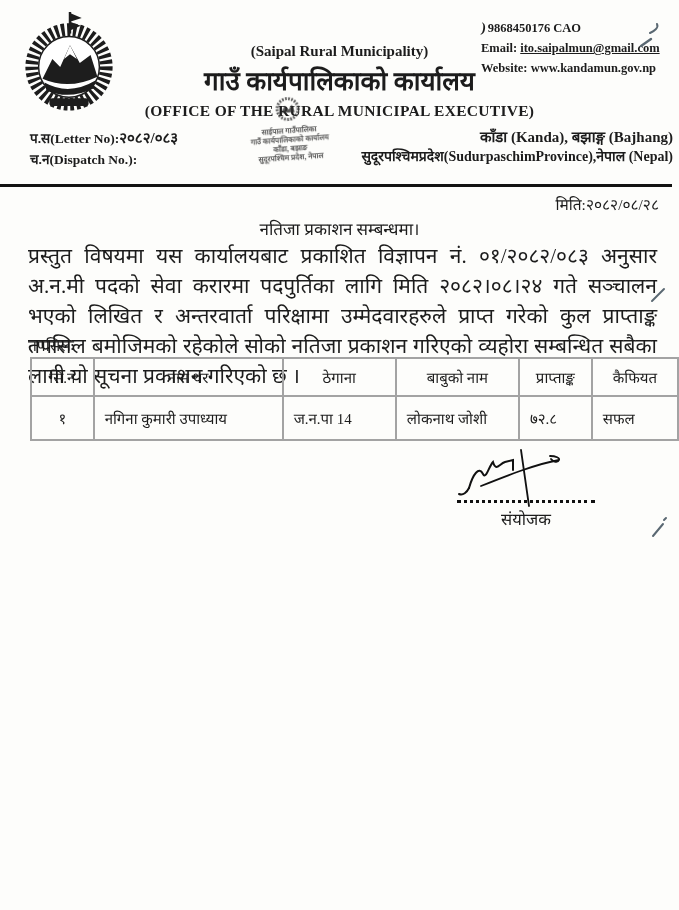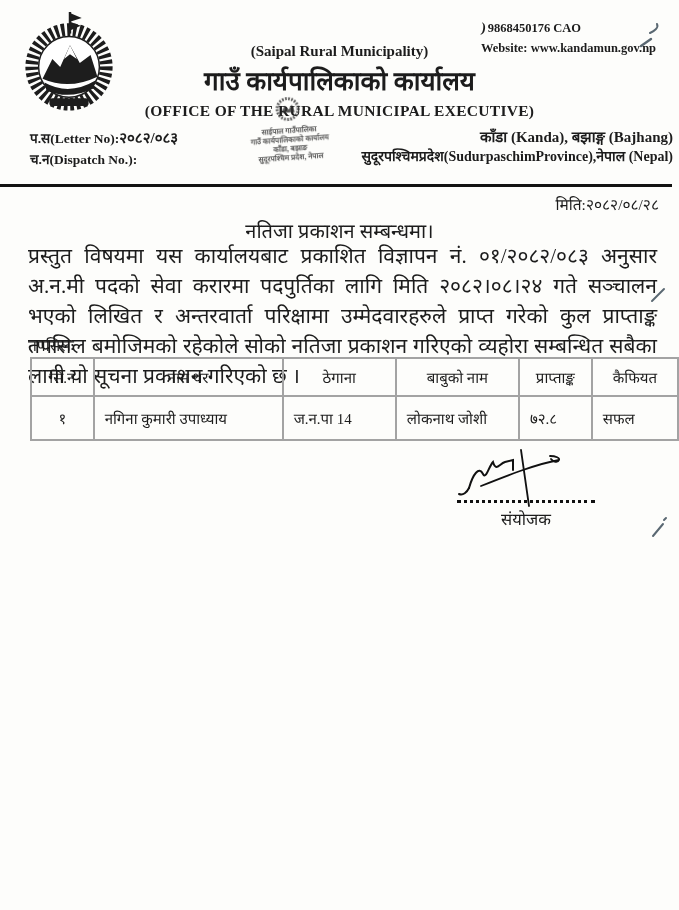--- a/index.html
+++ b/index.html
@@ -29,21 +29,21 @@
   .meta-left{top:128px;left:30px;font-size:13.5px;font-weight:bold;line-height:21px;}
   .meta-left .dev{font-size:15px;}
   .addr{top:126px;right:6px;width:352px;text-align:right;font-weight:bold;}
   .addr .l1{font-size:15px;}
   .addr .l2{font-size:14px;}
 
   .rule{top:184px;left:0;width:672px;height:3px;background:#121212;}
 
   .date-line{top:193px;right:20px;font-size:15.5px;}
 
-  .subject{top:217px;font-size:20px;}
+  .subject{top:217px;font-size:17px;}
 
   .body-par{top:241px;left:28px;right:22px;font-size:21px;line-height:30px;text-align:justify;}
 
   .tapasil{top:334px;left:28px;font-size:15.5px;}
 
   
   table.result{position:absolute;top:357px;left:30px;border-collapse:collapse;font-size:15px;}
   table.result th,table.result td{border:2px solid #a3a3a3;padding:2px 10px;}
   table.result th{height:32px;text-align:center;font-weight:normal;}
   table.result td{height:38px;font-weight:normal;}
@@ -84,20 +84,23 @@
     <rect x="30" y="92" width="40" height="8" rx="3" fill="#1d1d1d"></rect>
   </svg>
 
   <div class="abs center en-title">(Saipal Rural Municipality)</div>
   <div class="abs center office-np">गाउँ कार्यपालिकाको कार्यालय</div>
   <div class="abs center office-en">(OFFICE OF THE RURAL MUNICIPAL EXECUTIVE)</div>
 
   <div class="abs contact">
     <div>
       <span class="phone-glyph">)</span><span>9868450176 CAO</span>
+    </div>
+    <div>
+      <span>Email: </span><span class="u">ito.saipalmun@gmail.com</span>
     </div>
     <div>
       <span>Website: </span><span>www.kandamun.gov.np</span>
     </div>
   </div>
 
   <svg class="pen" style="top:22px;right:18px;width:26px;height:28px;" viewBox="0 0 26 28">
     <path d="M22,2 c2,4 -3,7 -7,9" stroke="#5a6872" stroke-width="2" fill="none" stroke-linecap="round"></path>
     <path d="M6,24 l10,-7" stroke="#5a6872" stroke-width="2.4" fill="none" stroke-linecap="round"></path>
   </svg>

